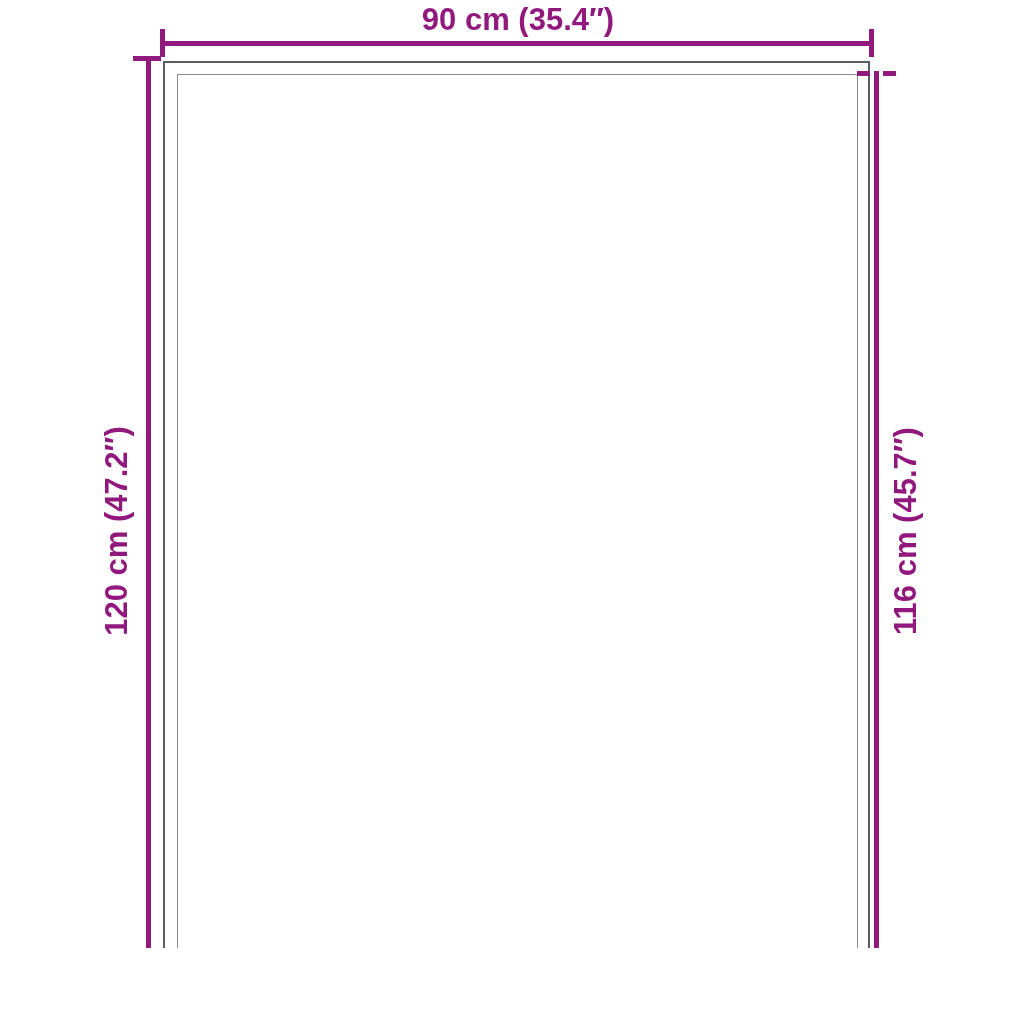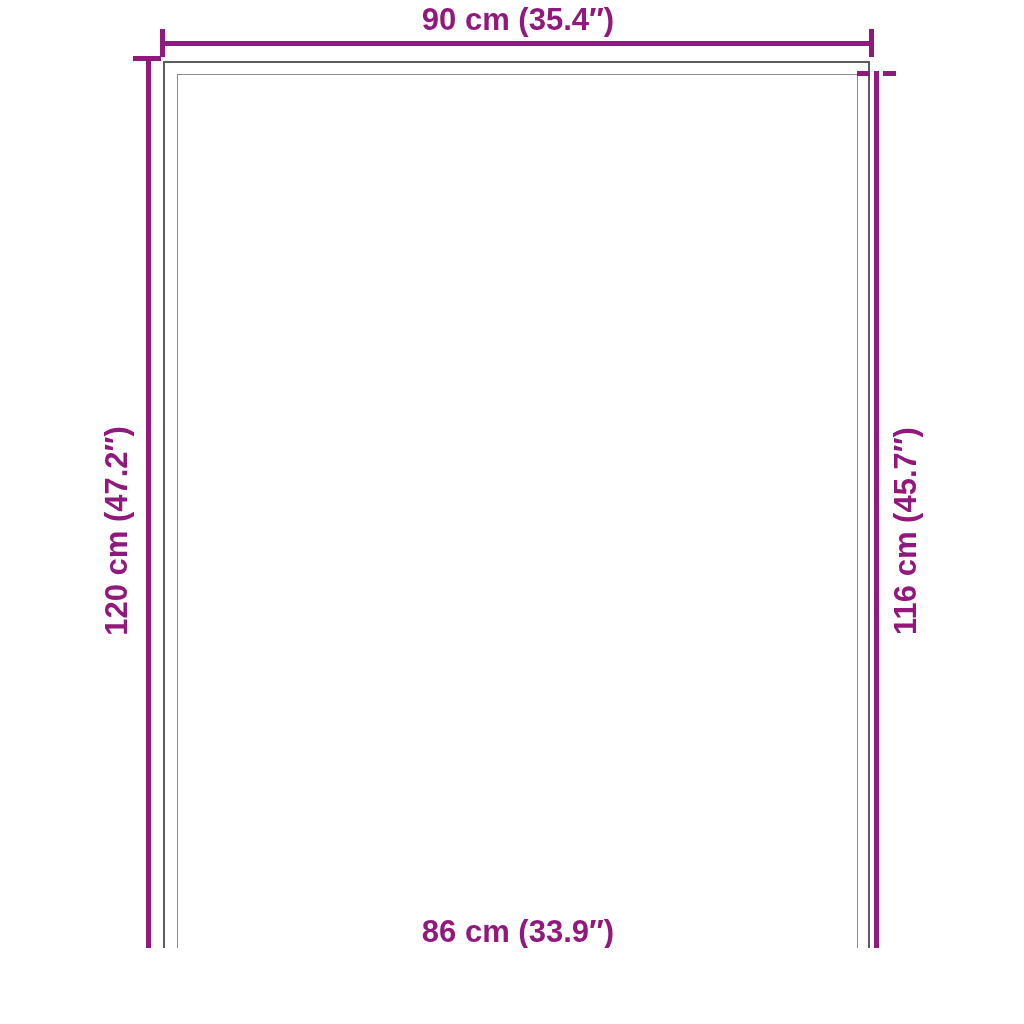--- a/index.html
+++ b/index.html
@@ -73,21 +73,20 @@
   <div class="dline" style="left:874px; top:71px; width:5px; height:921px;"></div>
   <div>
     <div class="tick-seg" style="left:857px; top:71px; width:13px; height:5px;"></div>
     <div class="tick-seg" style="left:883px; top:71px; width:13px; height:5px;"></div>
   </div>
   <div>
     <div class="tick-seg" style="left:857px; top:987px; width:13px; height:5px;"></div>
     <div class="tick-seg" style="left:883px; top:987px; width:13px; height:5px;"></div>
   </div>
 
-  <div class="dim-label" style="left:181px; top:912px; width:674px; height:40px;">86 cm (33.9″)</div>
   <div class="dline" style="left:180px; top:963px; width:676px; height:5px;"></div>
   <div>
     <div class="tick-seg" style="left:175px; top:948px; width:5px; height:13px;"></div>
     <div class="tick-seg" style="left:175px; top:970px; width:5px; height:13px;"></div>
   </div>
   <div>
     <div class="tick-seg" style="left:856px; top:948px; width:5px; height:13px;"></div>
     <div class="tick-seg" style="left:856px; top:970px; width:5px; height:13px;"></div>
   </div>
 

